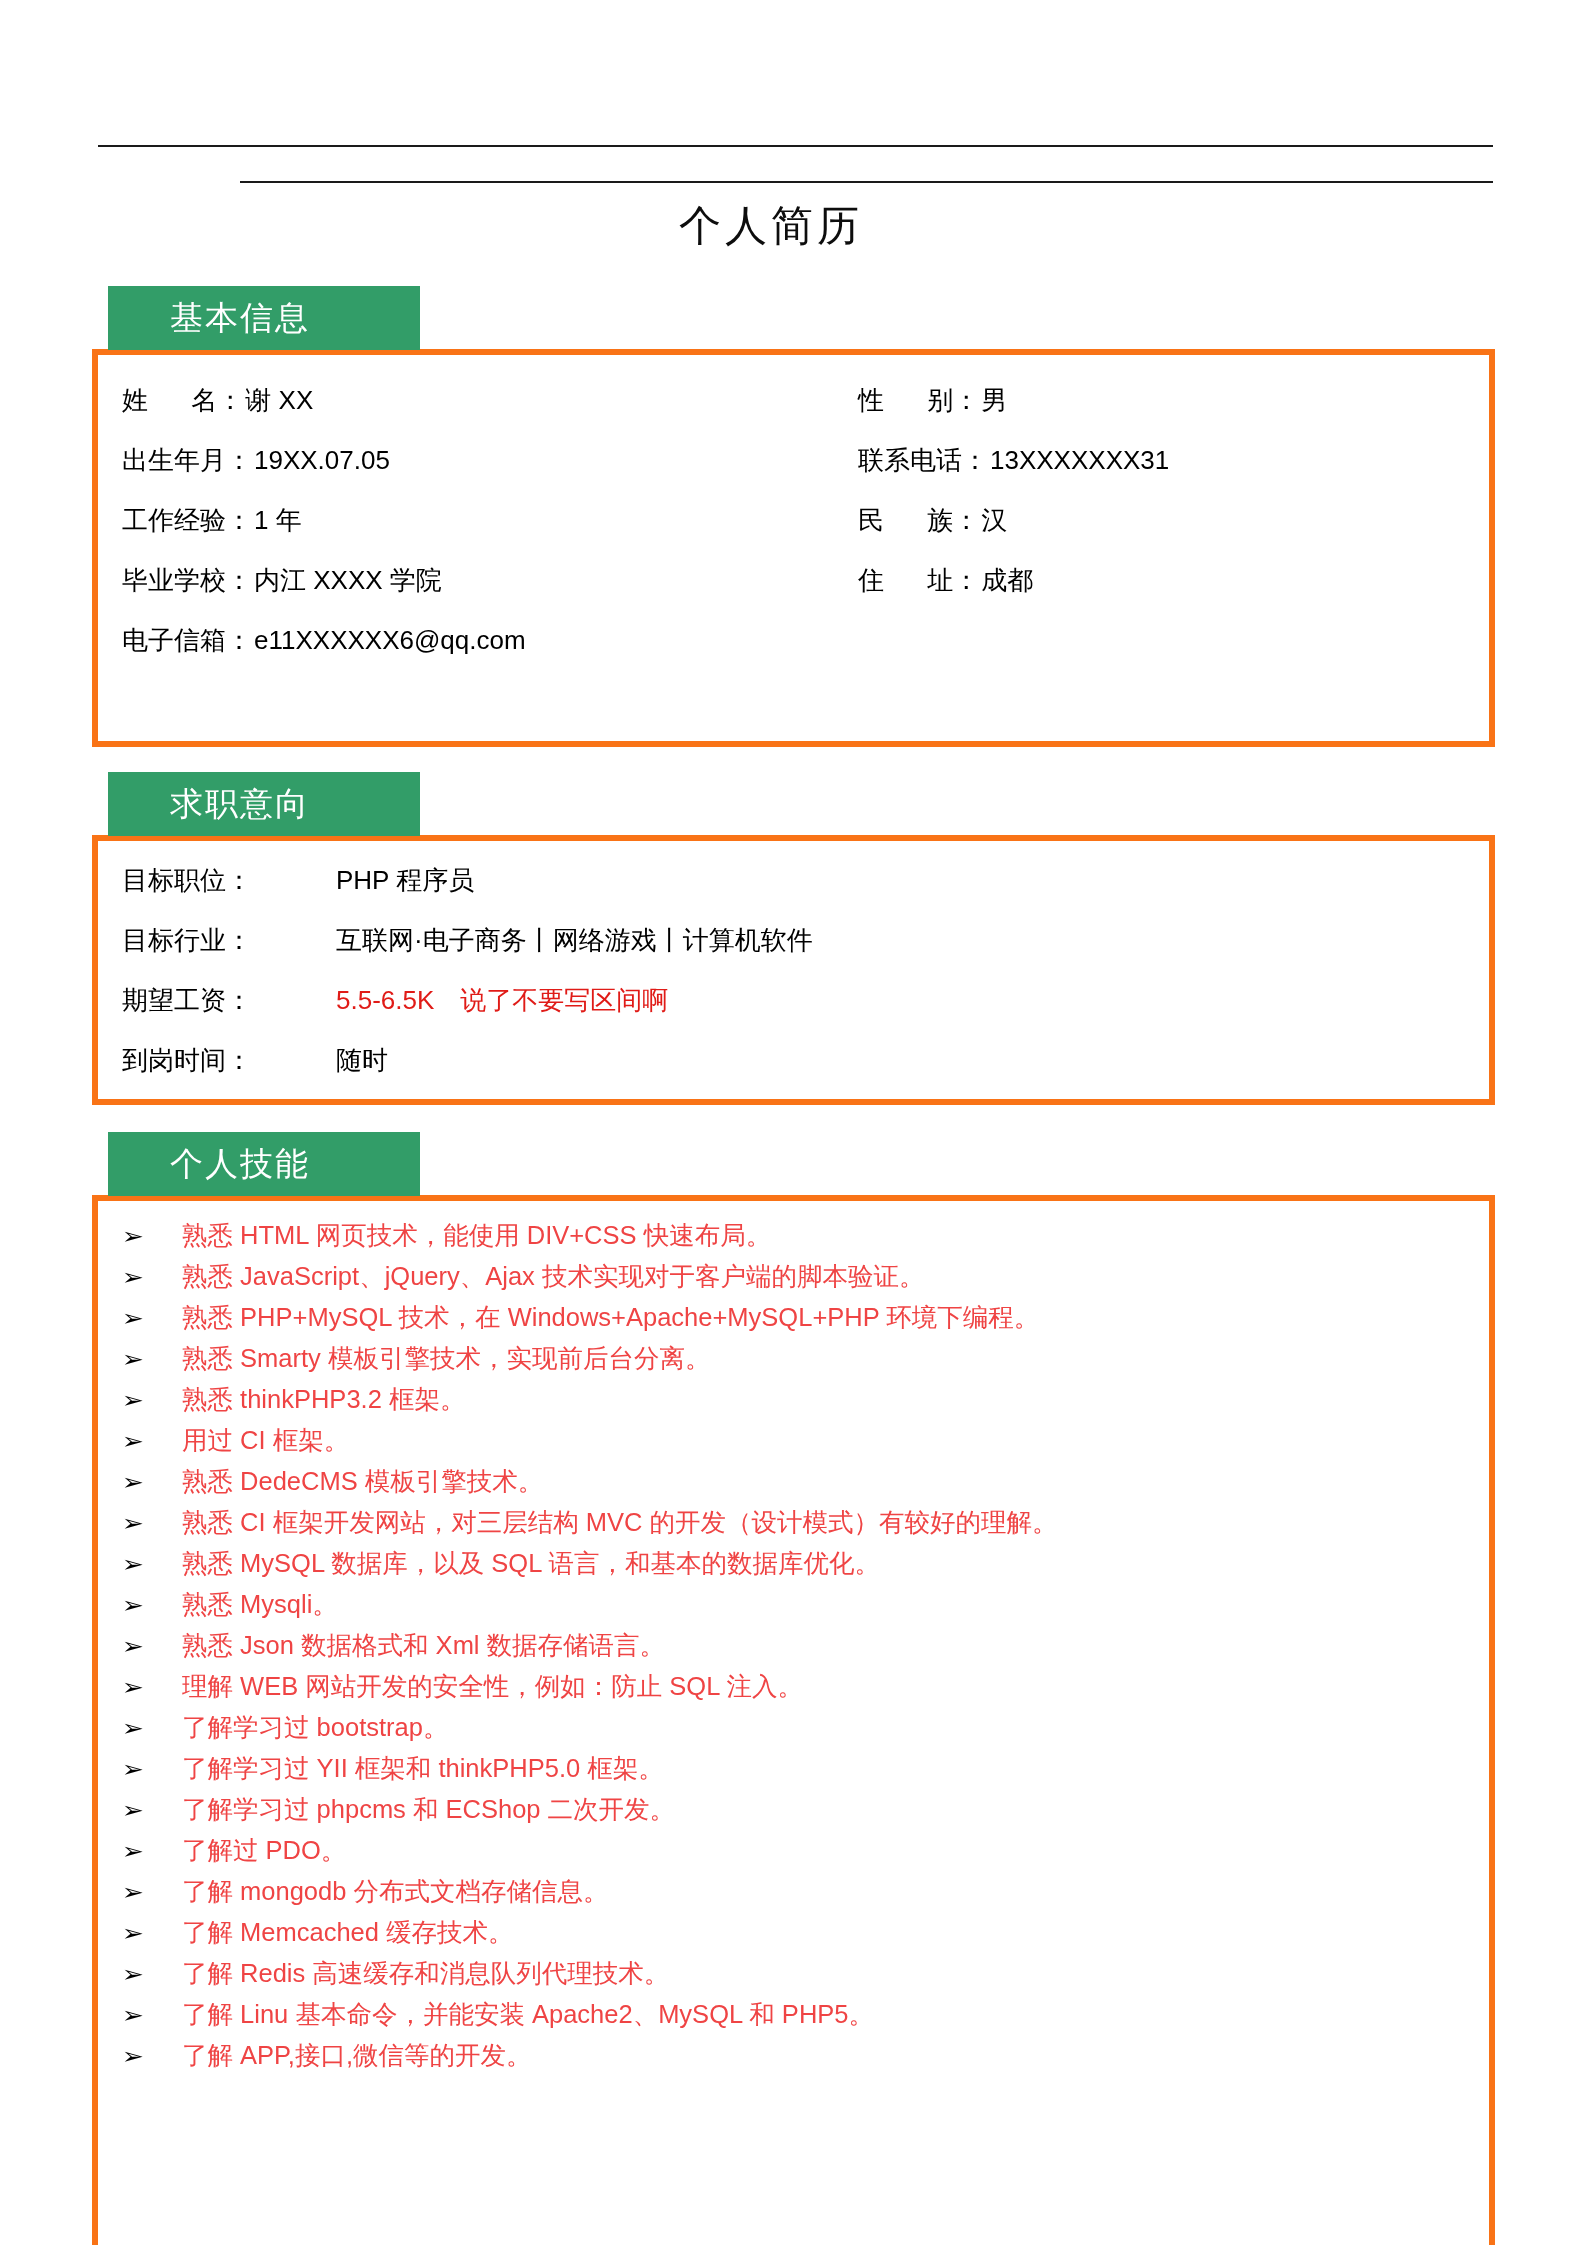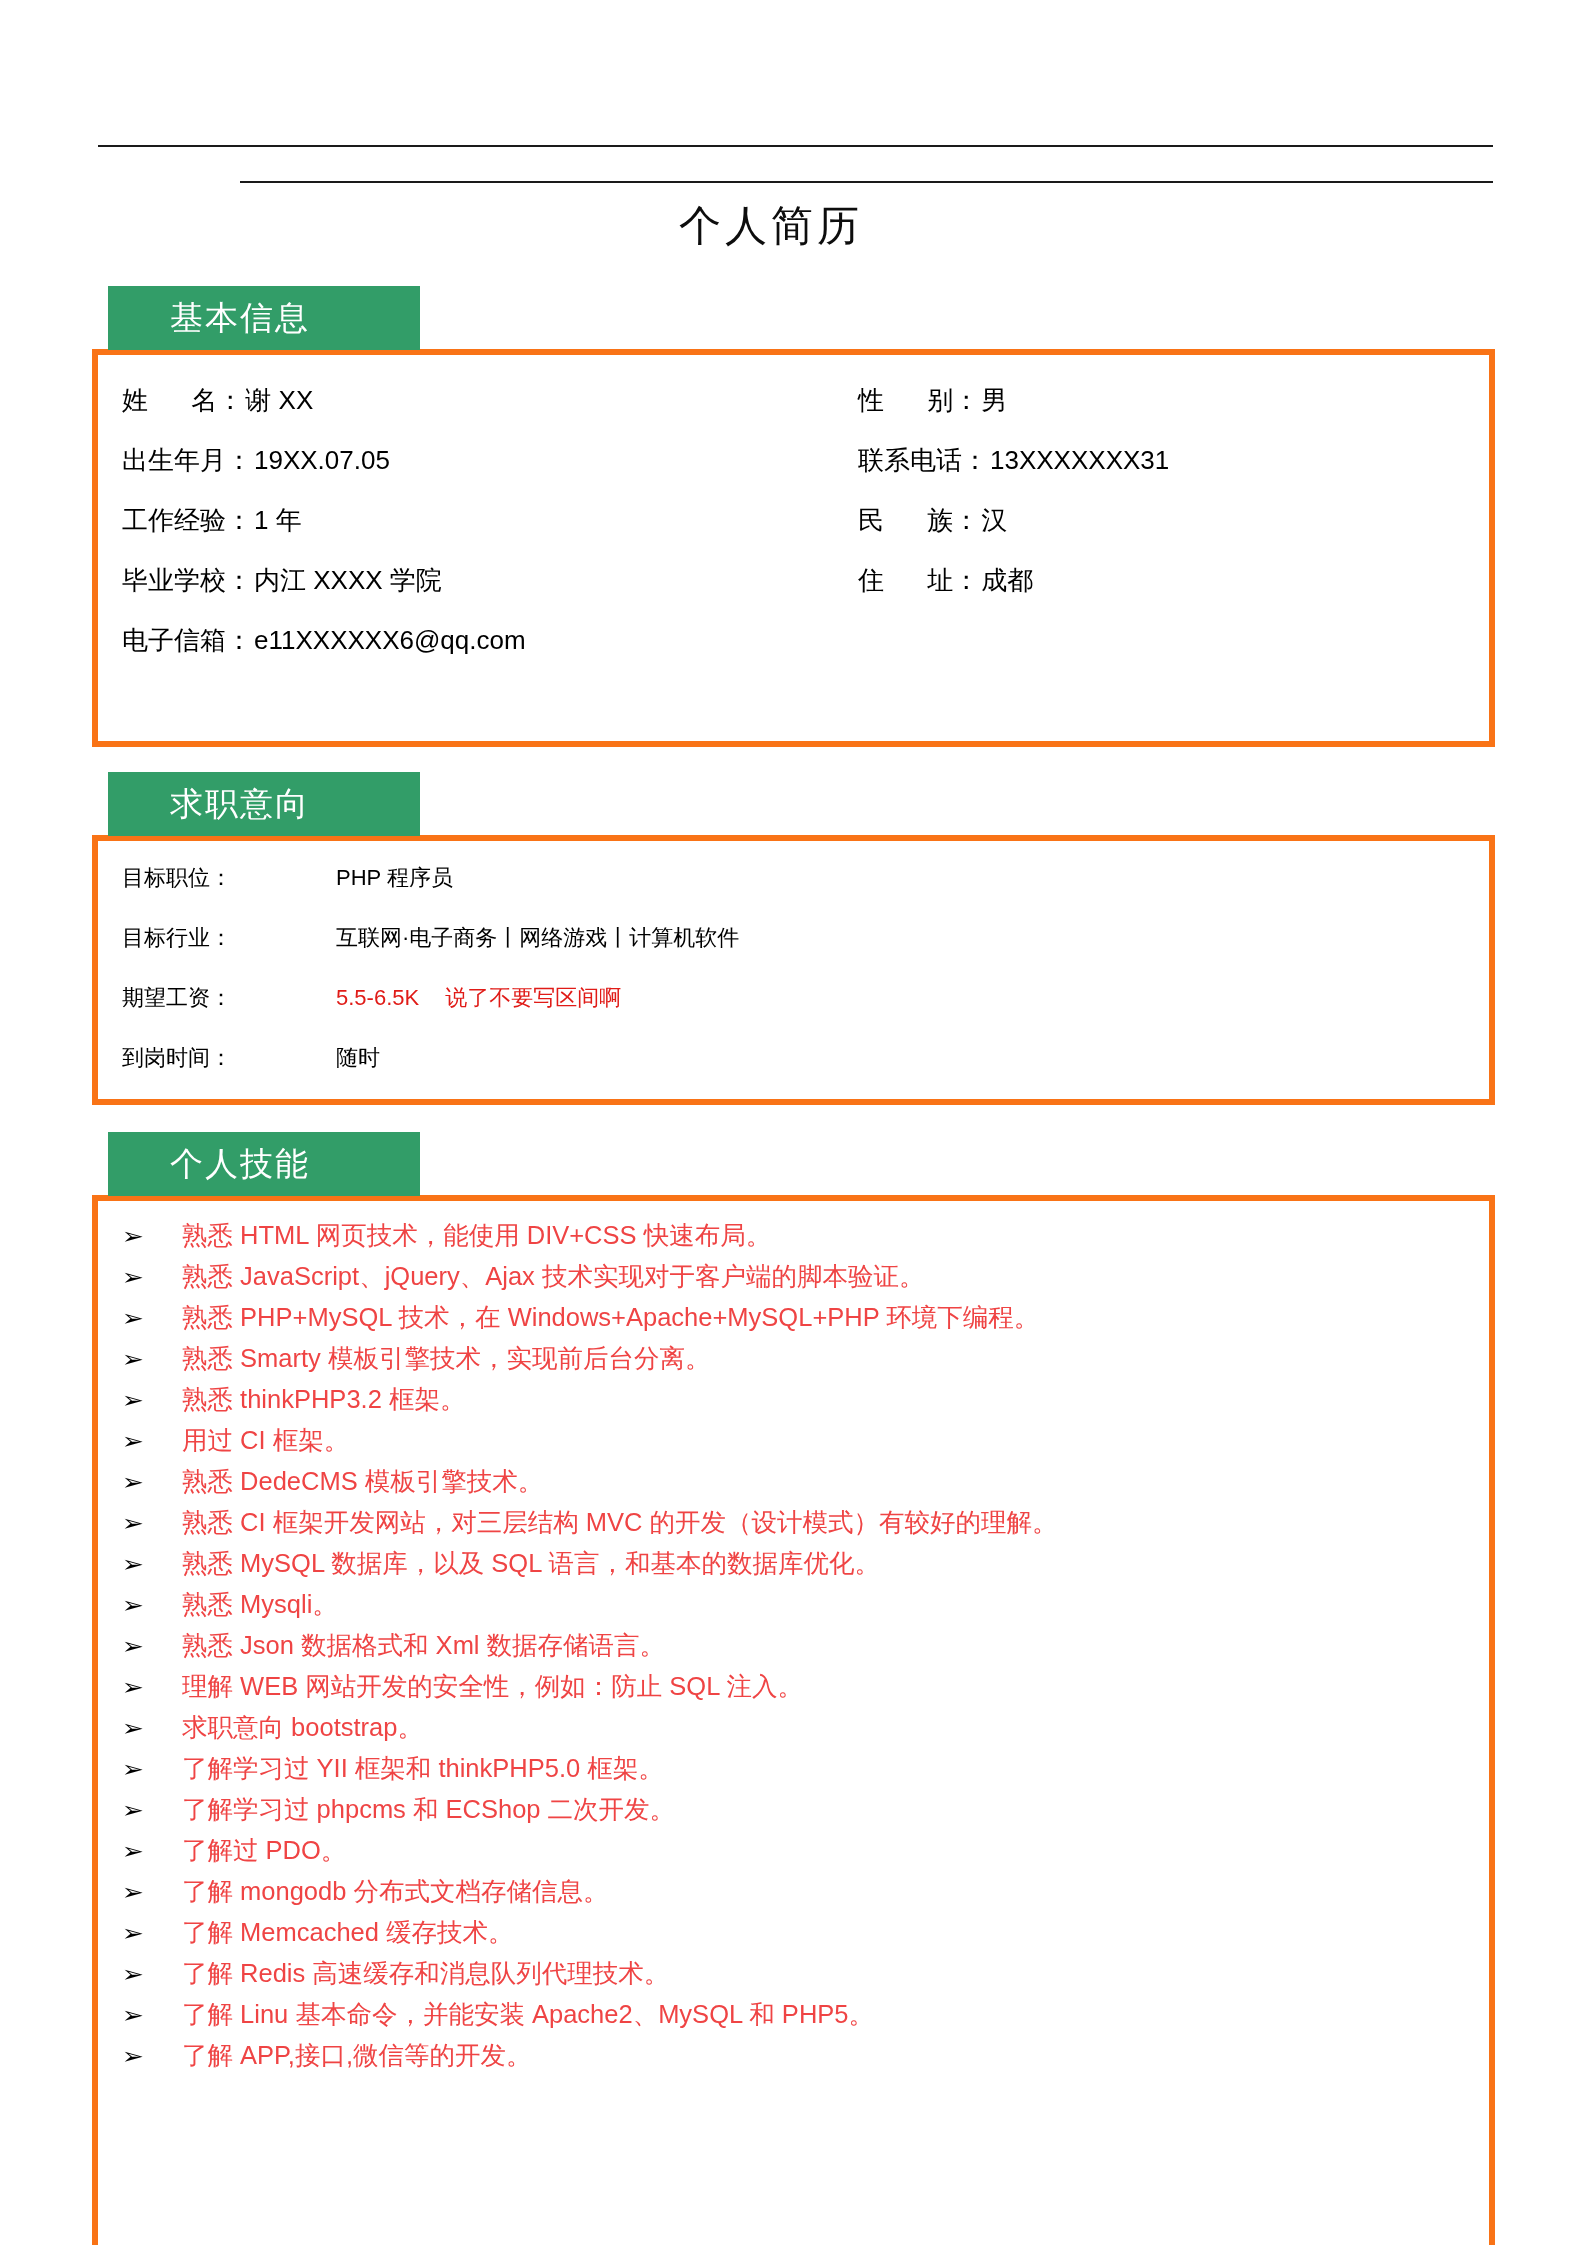--- a/index.html
+++ b/index.html
@@ -111,21 +111,21 @@
   }
   .kv.right { padding-left: 100px; }
 
   
   #sec-intent { top: 772px; }
   #sec-intent .sec-body { height: 270px; padding: 22px 0 0 0; }
   .row-intent {
     display: flex;
     align-items: baseline;
     height: 60px;
-    font-size: 22px;
+    font-size: 26px;
     padding-left: 24px;
   }
   .row-intent .lbl {
     width: 214px;
     white-space: pre;
   }
   .row-intent .val { }
   .val-red { color: #e01b17; }
   .val-red .note { margin-left: 26px; }
 
@@ -287,21 +287,21 @@
           <div class="skill-item">
             <span class="skill-arrow">➢</span>
             <span class="skill-text">熟悉 Json 数据格式和 Xml 数据存储语言。</span>
           </div>
           <div class="skill-item">
             <span class="skill-arrow">➢</span>
             <span class="skill-text">理解 WEB 网站开发的安全性，例如：防止 SQL 注入。</span>
           </div>
           <div class="skill-item">
             <span class="skill-arrow">➢</span>
-            <span class="skill-text">求职意向 bootstrap。</span>
+            <span class="skill-text">了解学习过 bootstrap。</span>
           </div>
           <div class="skill-item">
             <span class="skill-arrow">➢</span>
             <span class="skill-text">了解学习过 YII 框架和 thinkPHP5.0 框架。</span>
           </div>
           <div class="skill-item">
             <span class="skill-arrow">➢</span>
             <span class="skill-text">了解学习过 phpcms 和 ECShop 二次开发。</span>
           </div>
           <div class="skill-item">

